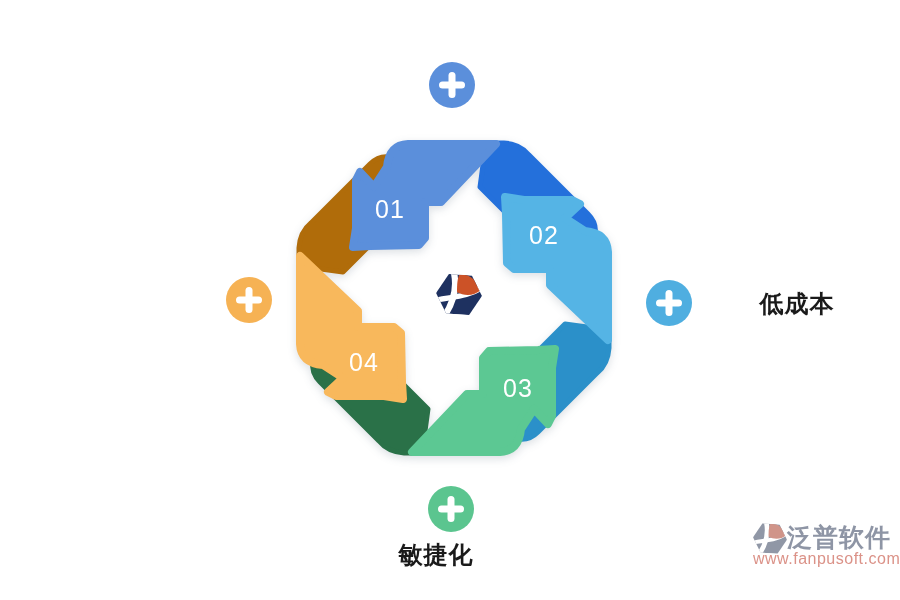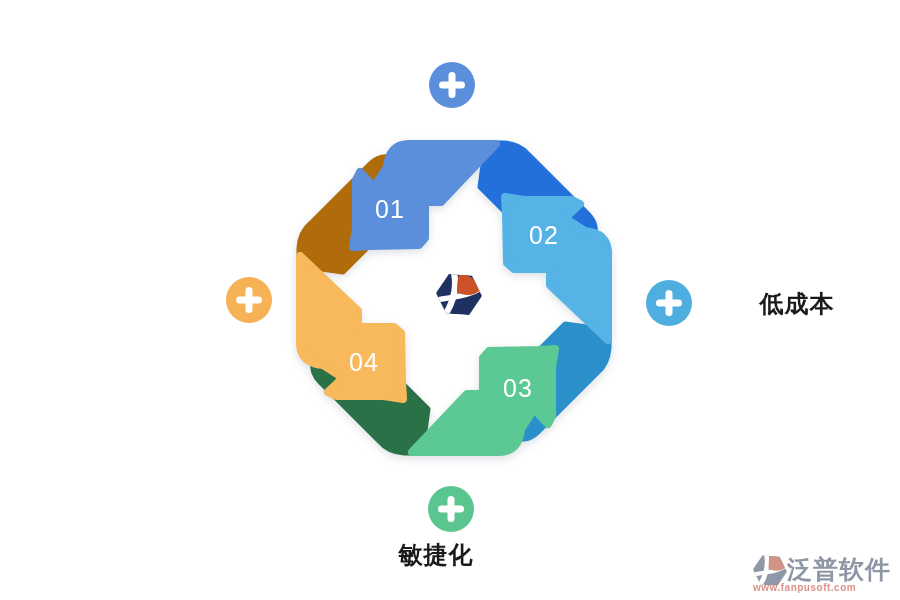--- a/index.html
+++ b/index.html
@@ -36,25 +36,25 @@
   .b2{fill:var(--s2-body);stroke:var(--s2-body);stroke-width:8;}
   .b3{fill:var(--s3-body);stroke:var(--s3-body);stroke-width:8;}
   .b4{fill:var(--s4-body);stroke:var(--s4-body);stroke-width:8;}
   .num{fill:#ffffff;font-family:"Liberation Sans","DejaVu Sans",sans-serif;font-size:25px;font-weight:500;
        text-anchor:middle;dominant-baseline:central;letter-spacing:1px;}
 
   
   .logo{position:absolute;left:436px;top:271px;}
 
   
-  .watermark{position:absolute;left:753px;top:521px;width:145px;margin-top:32px;}
+  .watermark{position:absolute;left:753px;top:521px;width:145px;}
   .wm-row{display:flex;align-items:center;}
   .wm-brand{font-size:25px;font-weight:700;color:var(--wm-brand,#8e95a5);letter-spacing:1px;line-height:1.3;
             font-family:"Liberation Serif","DejaVu Serif",serif;}
-  .wm-url{font-size:10px;font-weight:700;color:var(--wm-url,#db9288);letter-spacing:0.5px;text-align:left;
+  .wm-url{font-size:16px;font-weight:400;color:var(--wm-url,#db9288);letter-spacing:0.5px;text-align:right;
           margin-top:-6px;}
 </style>
 </head>
 <body>
 
 <div class="stage">
 
   <div class="side-label label-right">低成本</div>
   <div class="side-label label-bottom">敏捷化</div>
 

